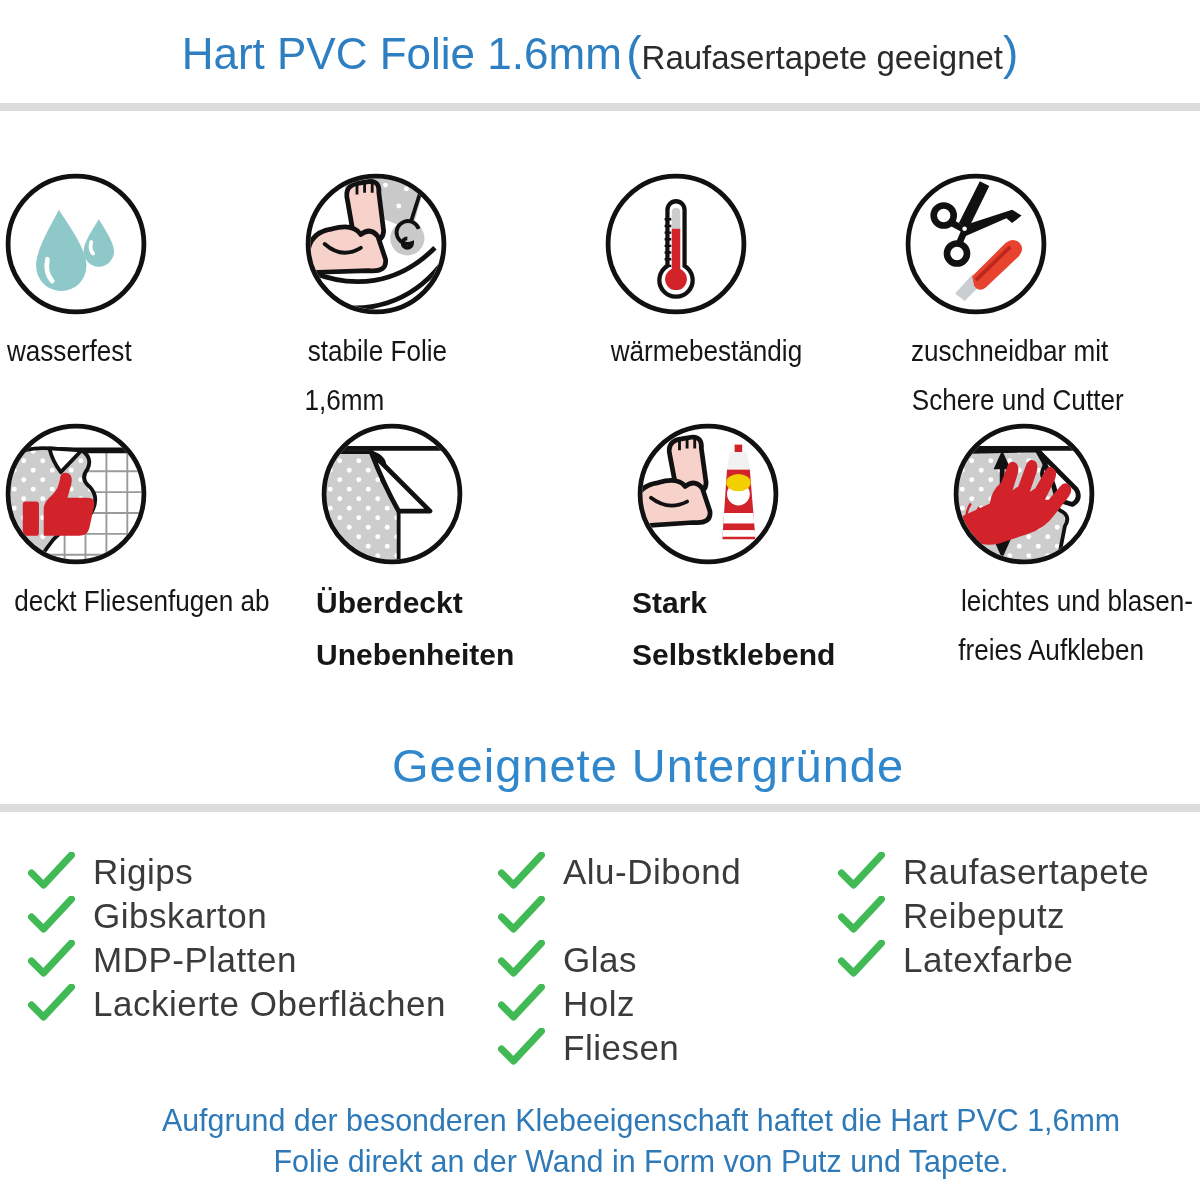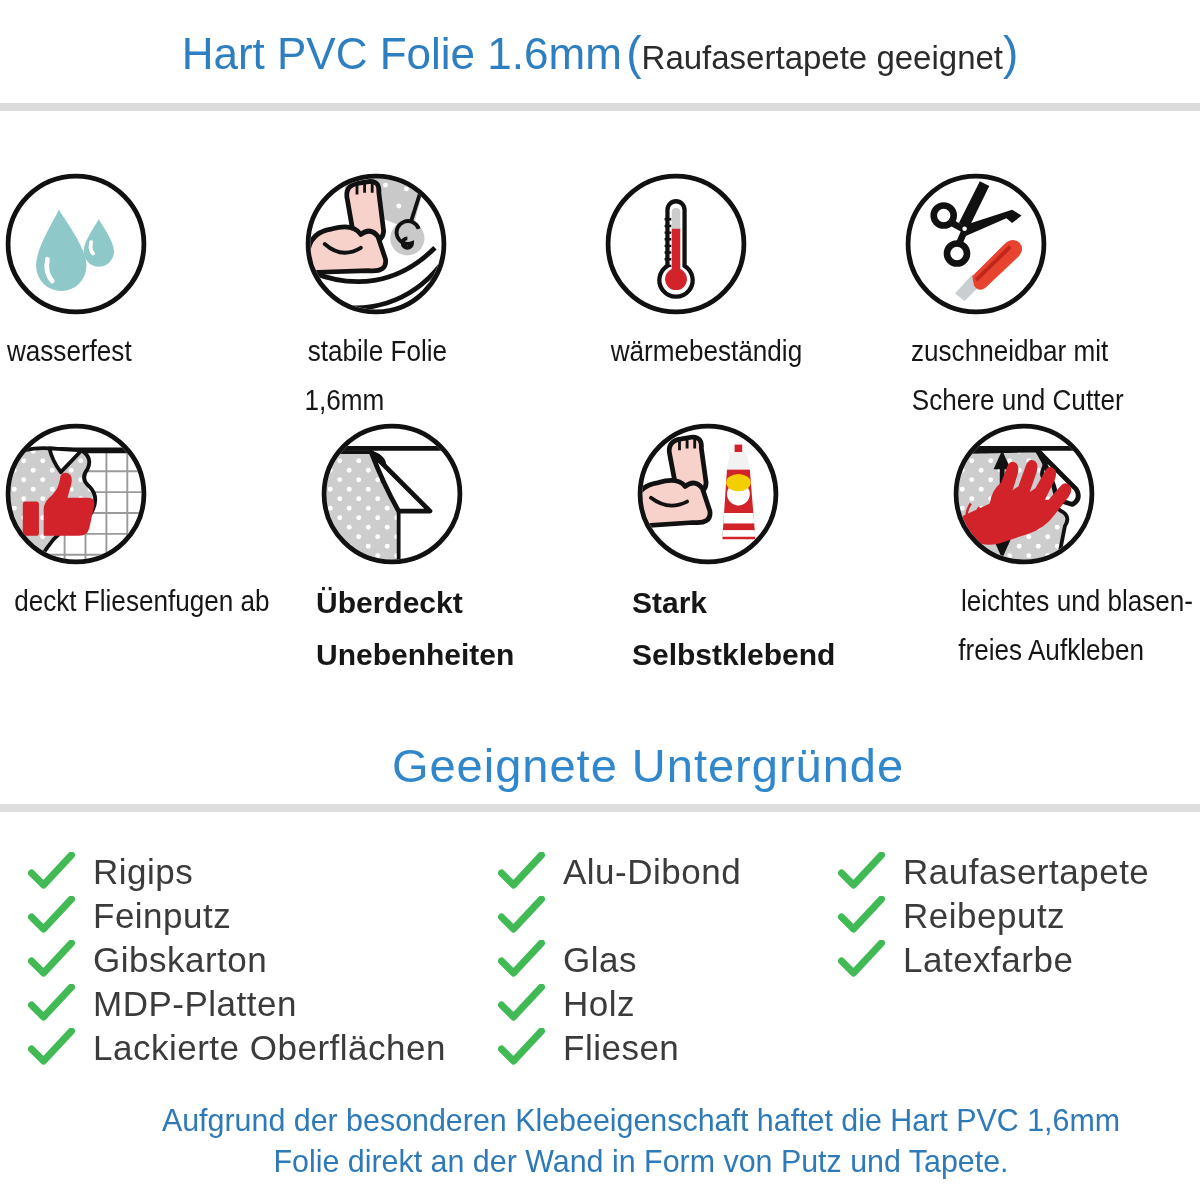--- a/index.html
+++ b/index.html
@@ -264,26 +264,20 @@
     <div class="sitem">
         <svg class="chk" viewBox="0 0 46 38">
           <path d="M3 21 L15 33 L43 3" fill="none" stroke="#41ba55" stroke-width="7" stroke-linecap="round" stroke-linejoin="round"></path>
         </svg>
         <span class="txt">Rigips</span>
       </div>
     <div class="sitem">
         <svg class="chk" viewBox="0 0 46 38">
           <path d="M3 21 L15 33 L43 3" fill="none" stroke="#41ba55" stroke-width="7" stroke-linecap="round" stroke-linejoin="round"></path>
         </svg>
-        <span class="txt">Feinputz</span>
-      </div>
-    <div class="sitem">
-        <svg class="chk" viewBox="0 0 46 38">
-          <path d="M3 21 L15 33 L43 3" fill="none" stroke="#41ba55" stroke-width="7" stroke-linecap="round" stroke-linejoin="round"></path>
-        </svg>
         <span class="txt">Gibskarton</span>
       </div>
     <div class="sitem">
         <svg class="chk" viewBox="0 0 46 38">
           <path d="M3 21 L15 33 L43 3" fill="none" stroke="#41ba55" stroke-width="7" stroke-linecap="round" stroke-linejoin="round"></path>
         </svg>
         <span class="txt">MDP-Platten</span>
       </div>
     <div class="sitem">
         <svg class="chk" viewBox="0 0 46 38">

